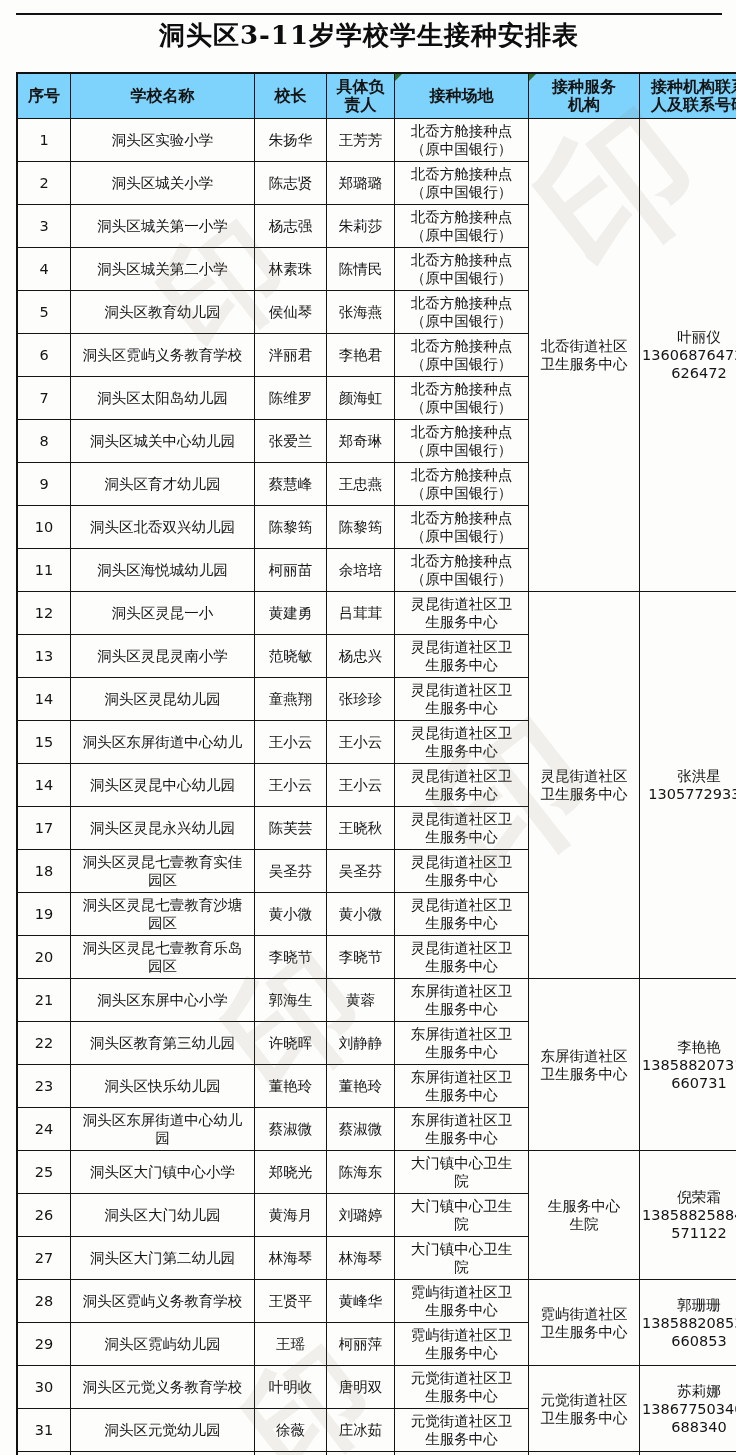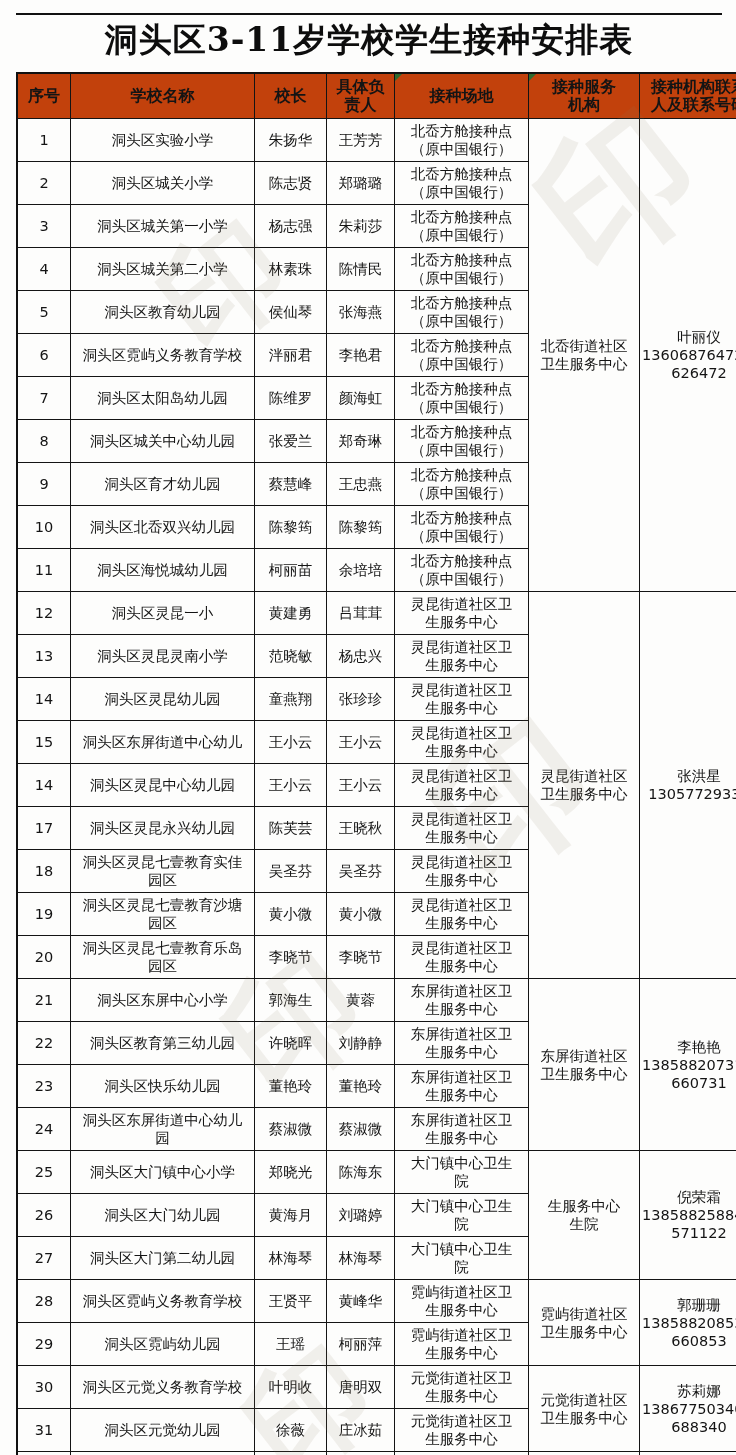--- a/index.html
+++ b/index.html
@@ -13,21 +13,21 @@
     background:#fdfdfc;
     overflow:hidden;
   }
   .top-rule{
     position:absolute;left:16px;top:13px;
     width:706px;height:2px;background:#111;
   }
   .title{
     position:absolute;left:16px;top:18px;width:706px;
     text-align:center;
-    font-size:33px;font-weight:bold;color:#0d0d0d;
+    font-size:26px;font-weight:bold;color:#0d0d0d;
     letter-spacing:1px;
     font-family:"DejaVu Serif","DejaVu Sans",serif;
   }
   table.sched{
     position:absolute;left:16px;top:72px;
     border-collapse:collapse;table-layout:fixed;
     width:706px;
     background:#fefefe;
   }
   table.sched th,table.sched td{
@@ -37,21 +37,21 @@
     padding:1px 2px;
     white-space:pre-line;
     line-height:18px;
     overflow:hidden;
   }
   table.sched{border:2px solid #111;}
   table.sched th{
     font-size:16px;font-weight:bold;
     height:42px;
     position:relative;
-    background:#c2410c;
+    background:#7dd3fc;
   }
   table.sched td{
     font-size:14.5px;
     height:40px;
     background:#fdfdfc;
   }
   td.c-school{font-size:14.5px;margin-left:40px;}
   td.c-venue,td.c-agency{font-size:14px;}
   td.c-contact{font-size:14px;}
   .corner-marker{

